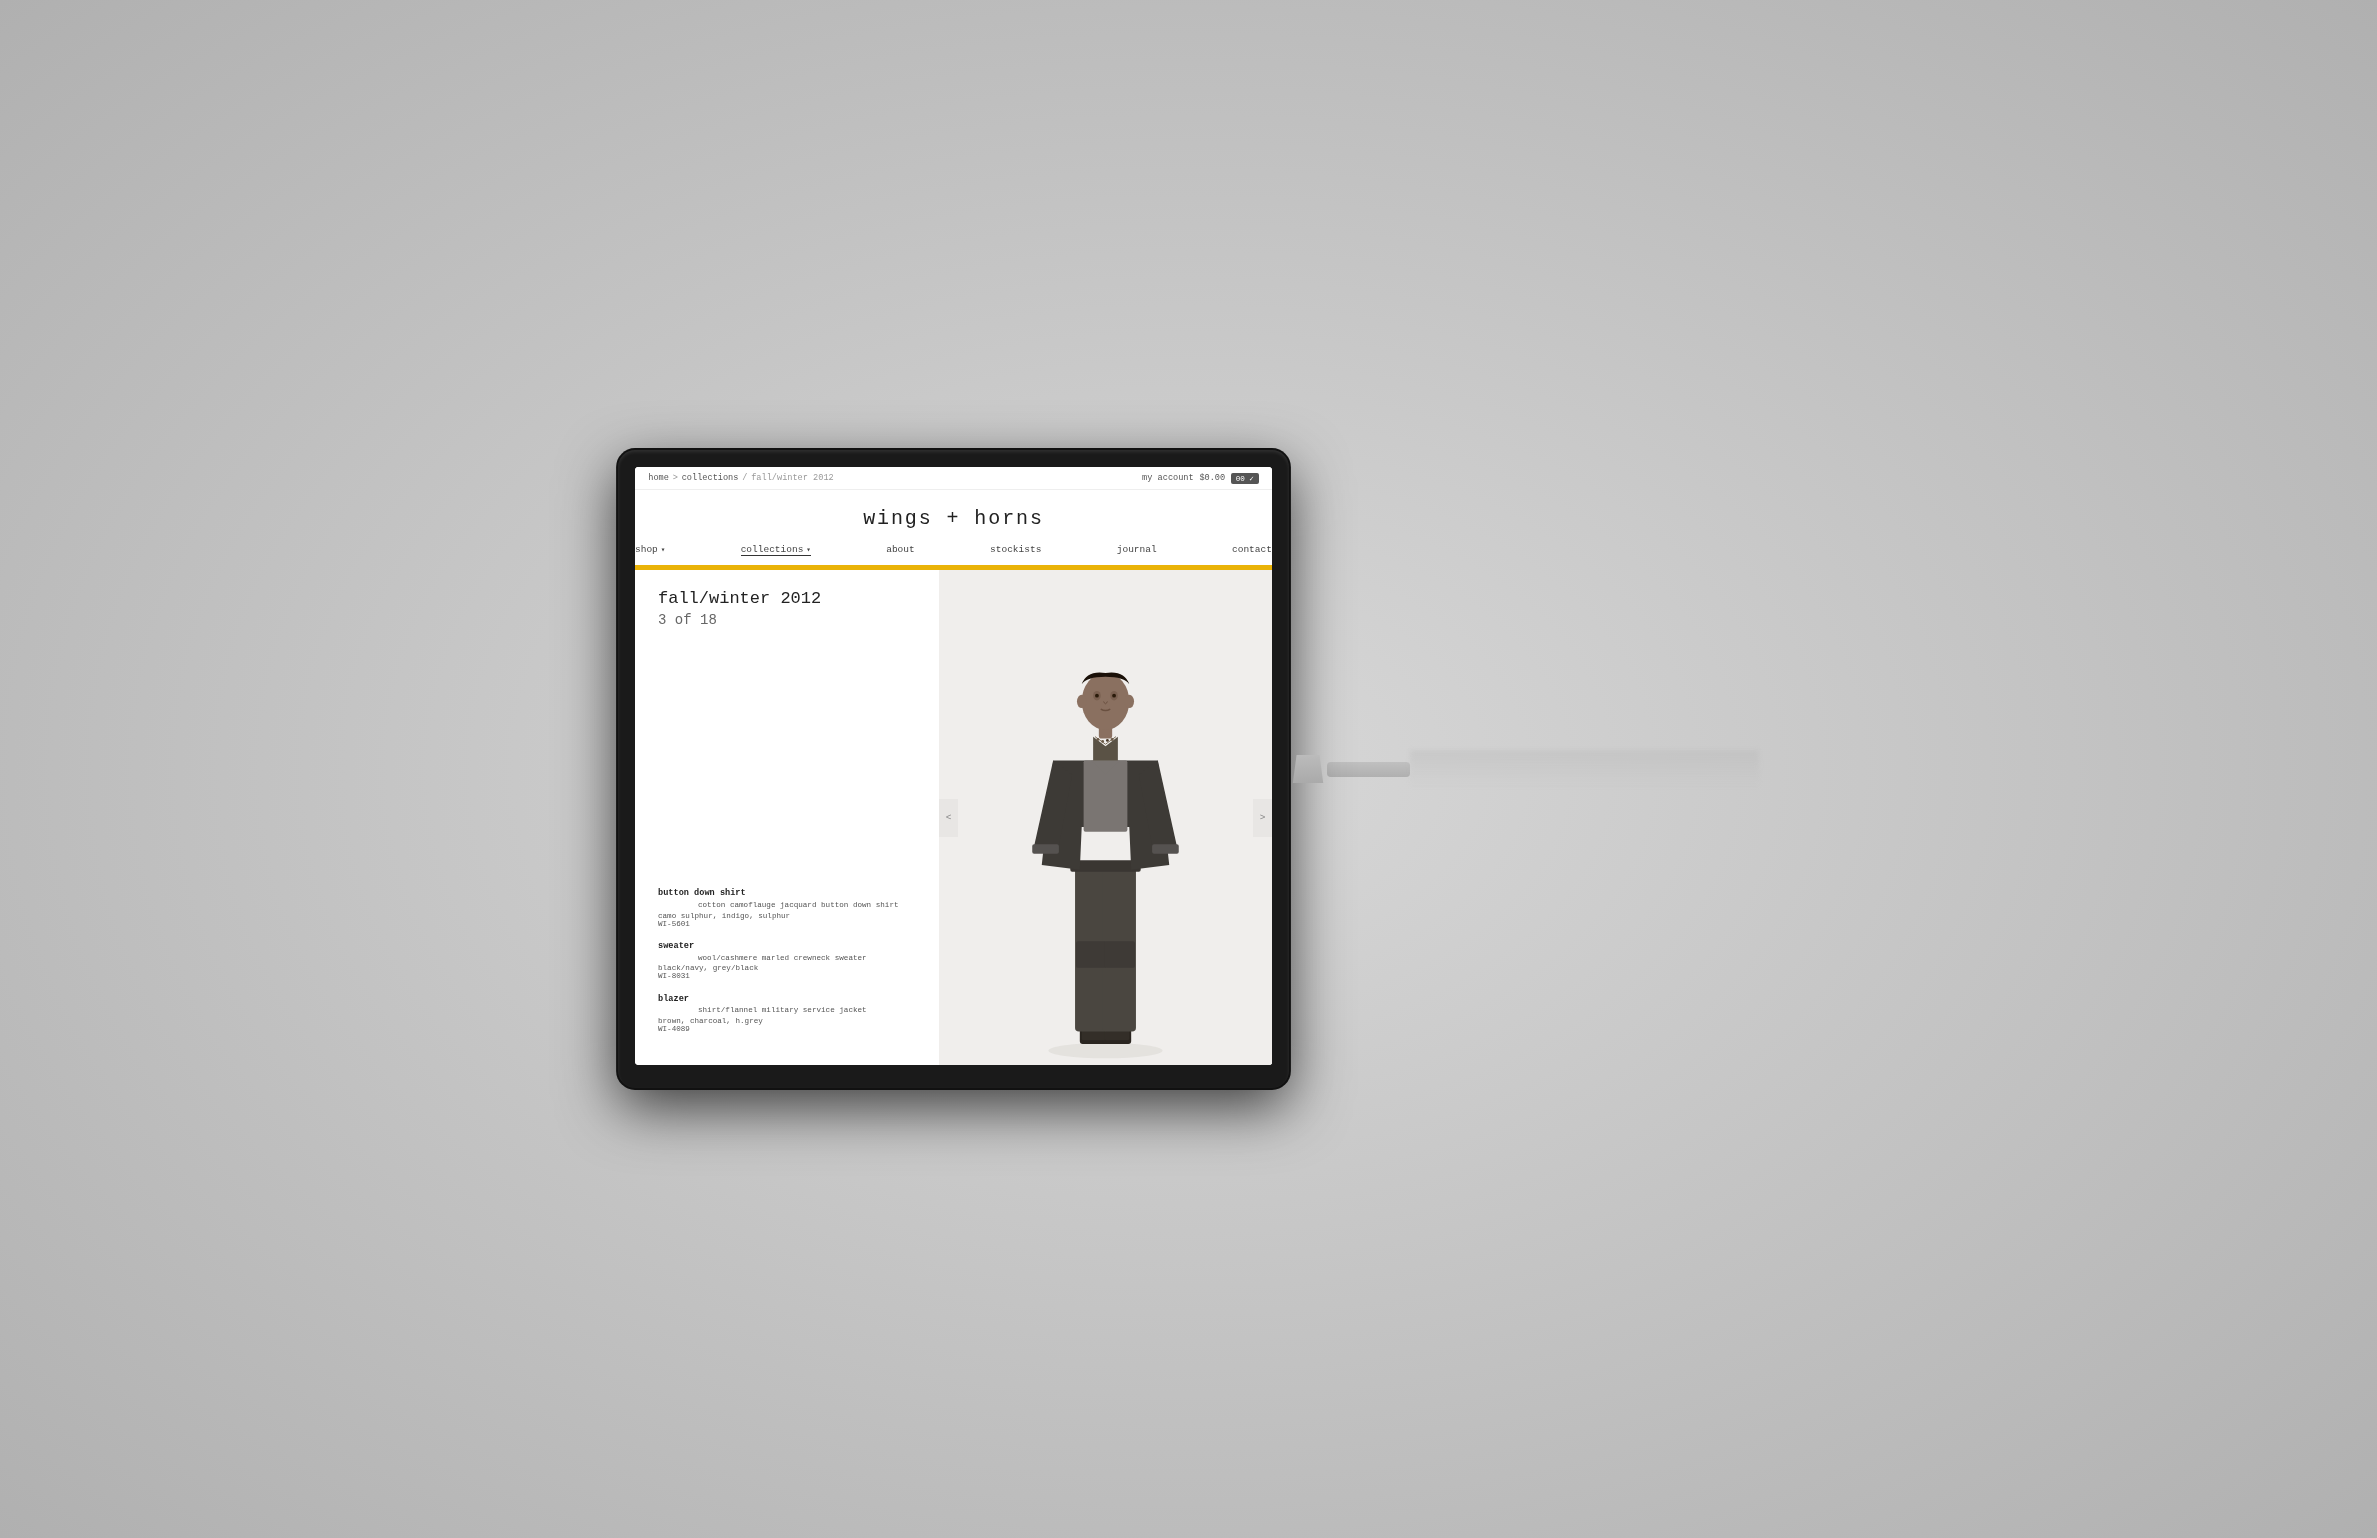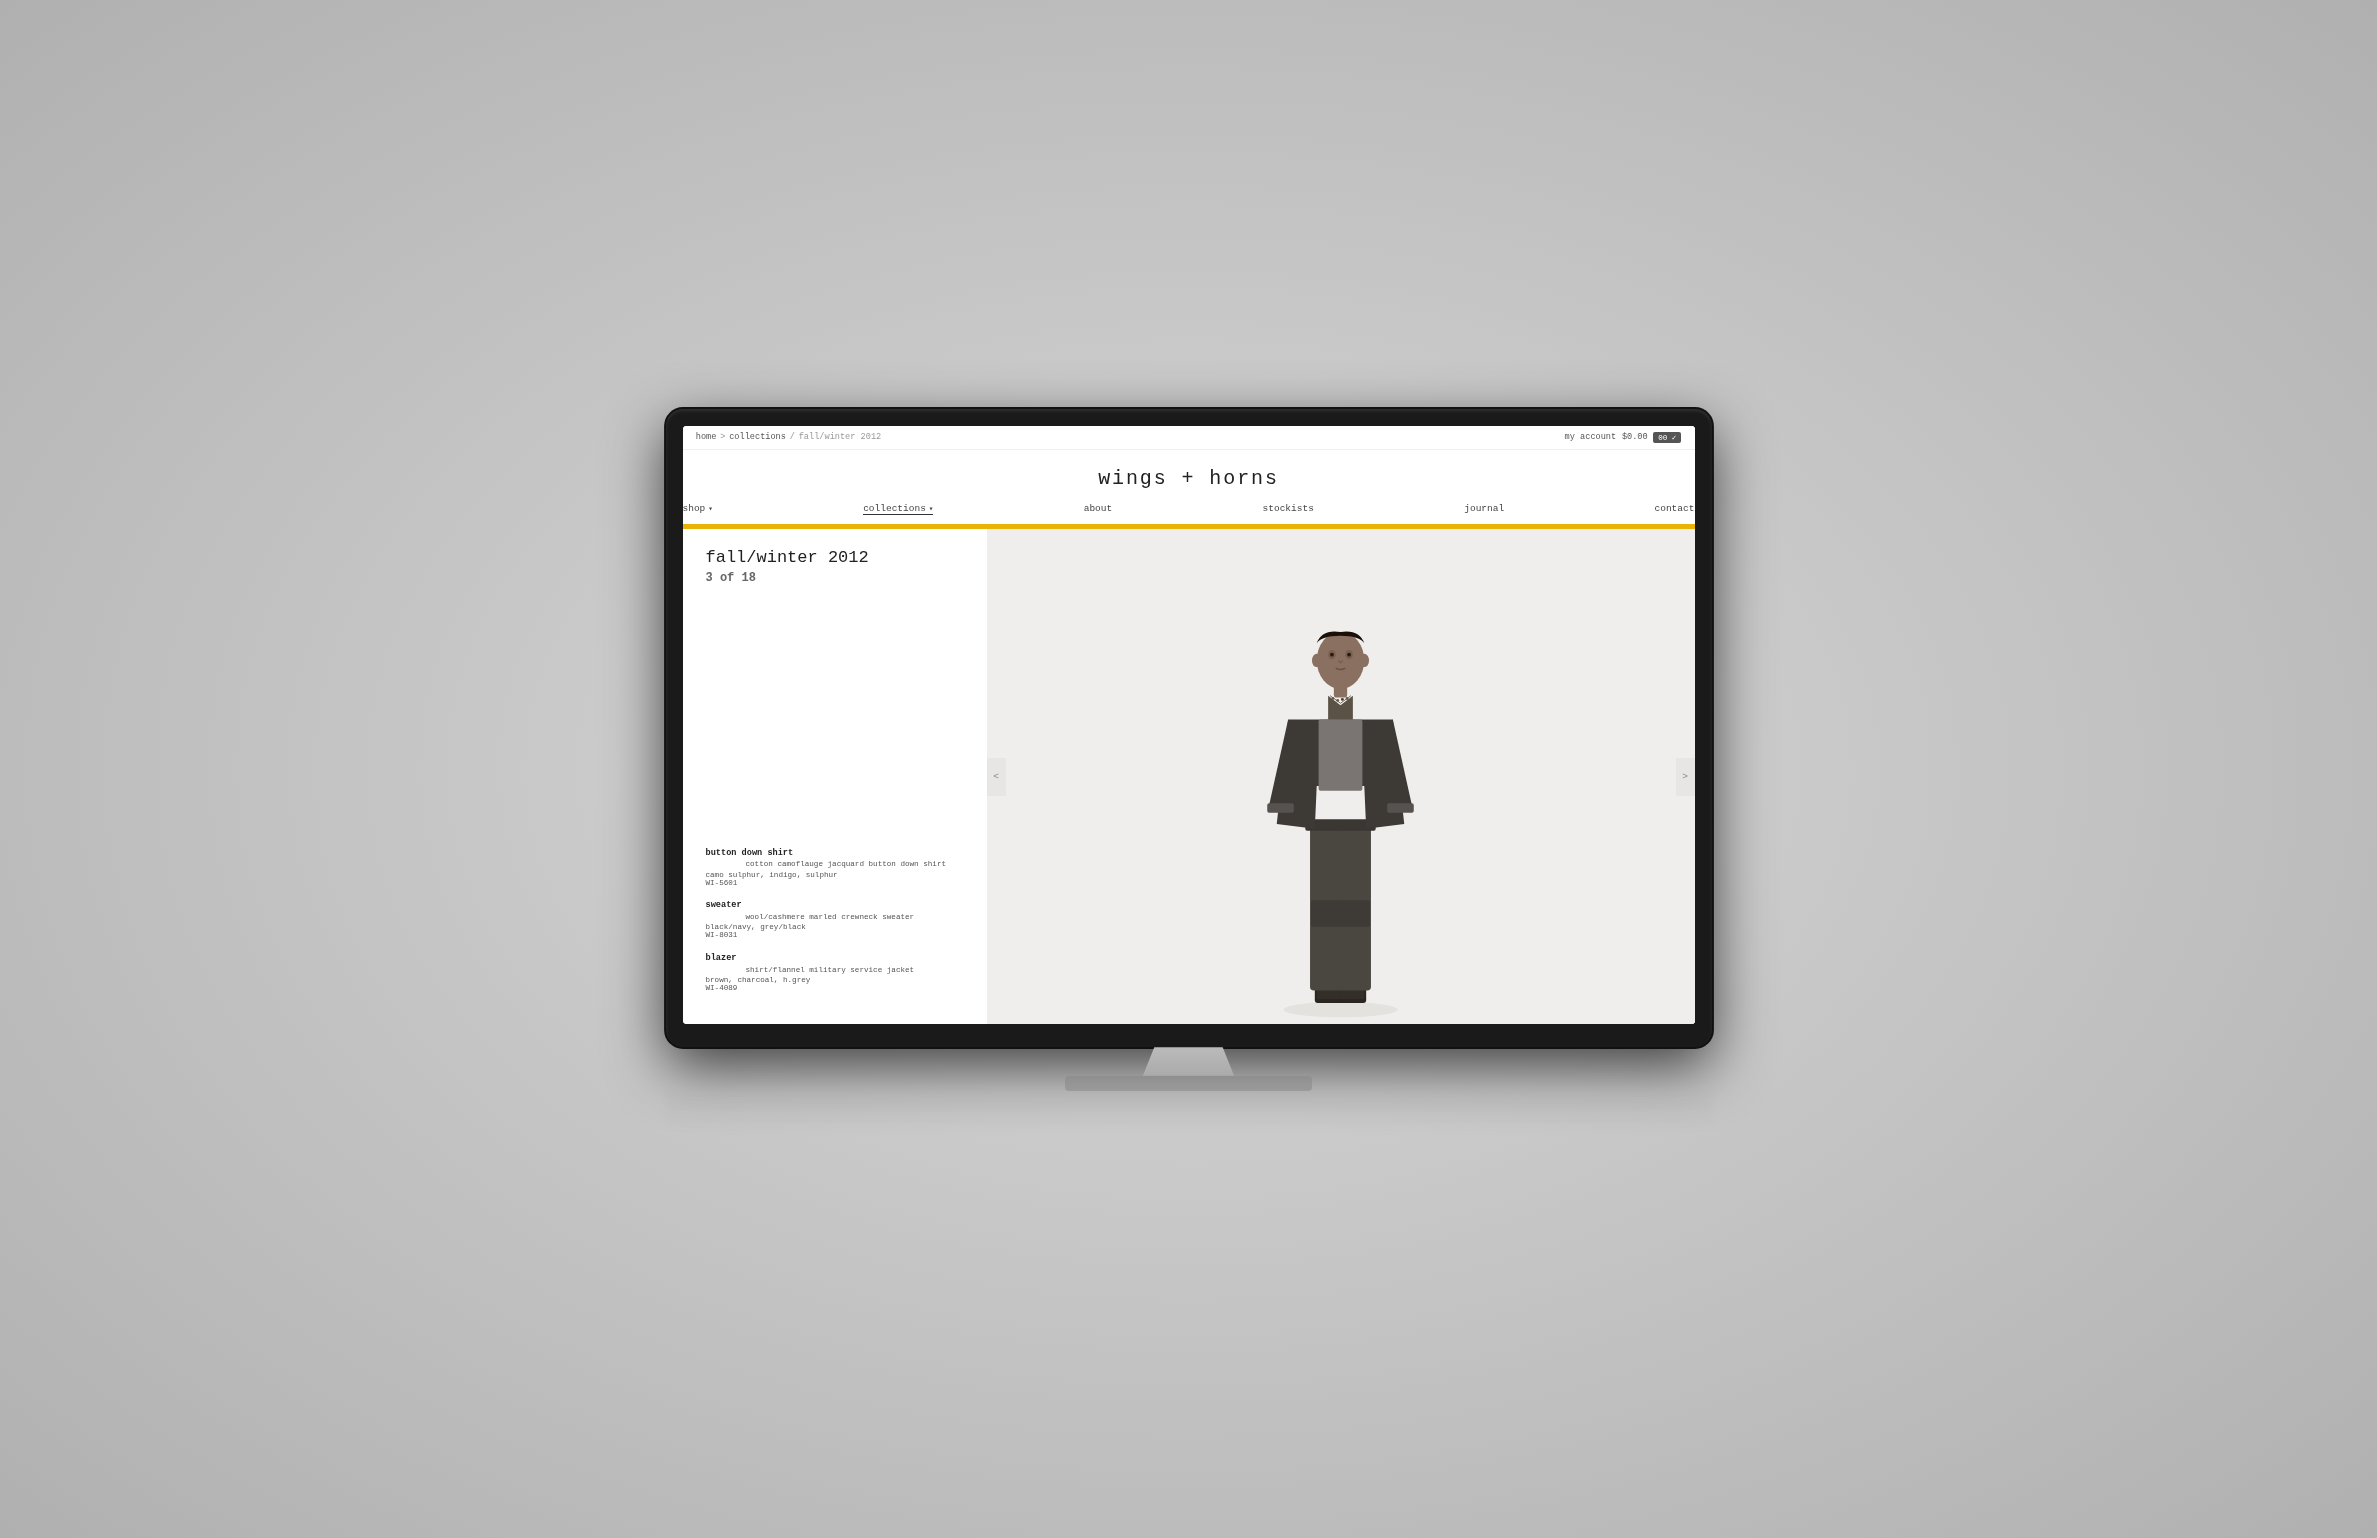--- a/index.html
+++ b/index.html
@@ -9,21 +9,21 @@
       background: radial-gradient(ellipse at center, #d8d8d8 0%, #b0b0b0 100%);
       display: flex;
       align-items: center;
       justify-content: center;
       min-height: 100vh;
       font-family: 'Courier New', Courier, monospace;
     }
 
     .monitor-wrapper {
       display: flex;
-      flex-direction: column;
+      flex-direction: row;
       align-items: center;
       width: 1141px;
     }
 
     .monitor-body {
       width: 1046px;
       background: #1a1a1a;
       border-radius: 17px;
       padding: 17px 17px 23px 17px;
       box-shadow:
@@ -142,24 +142,23 @@
 
     .collection-title {
       font-family: 'Courier New', Courier, monospace;
       font-size: 17px;
       font-weight: normal;
       color: #222;
       margin-bottom: 3.8px;
     }
 
     .collection-count {
-      font-size: 12px;
+      font-size: 14px;
       color: #666;
       margin-bottom: 6px;
-      font-weight: bold;
     }
 
     .product-details {
       margin-top: auto;
       padding-top: 19px;
     }
 
     .product-item {
       margin-bottom: 13.3px;
     }

